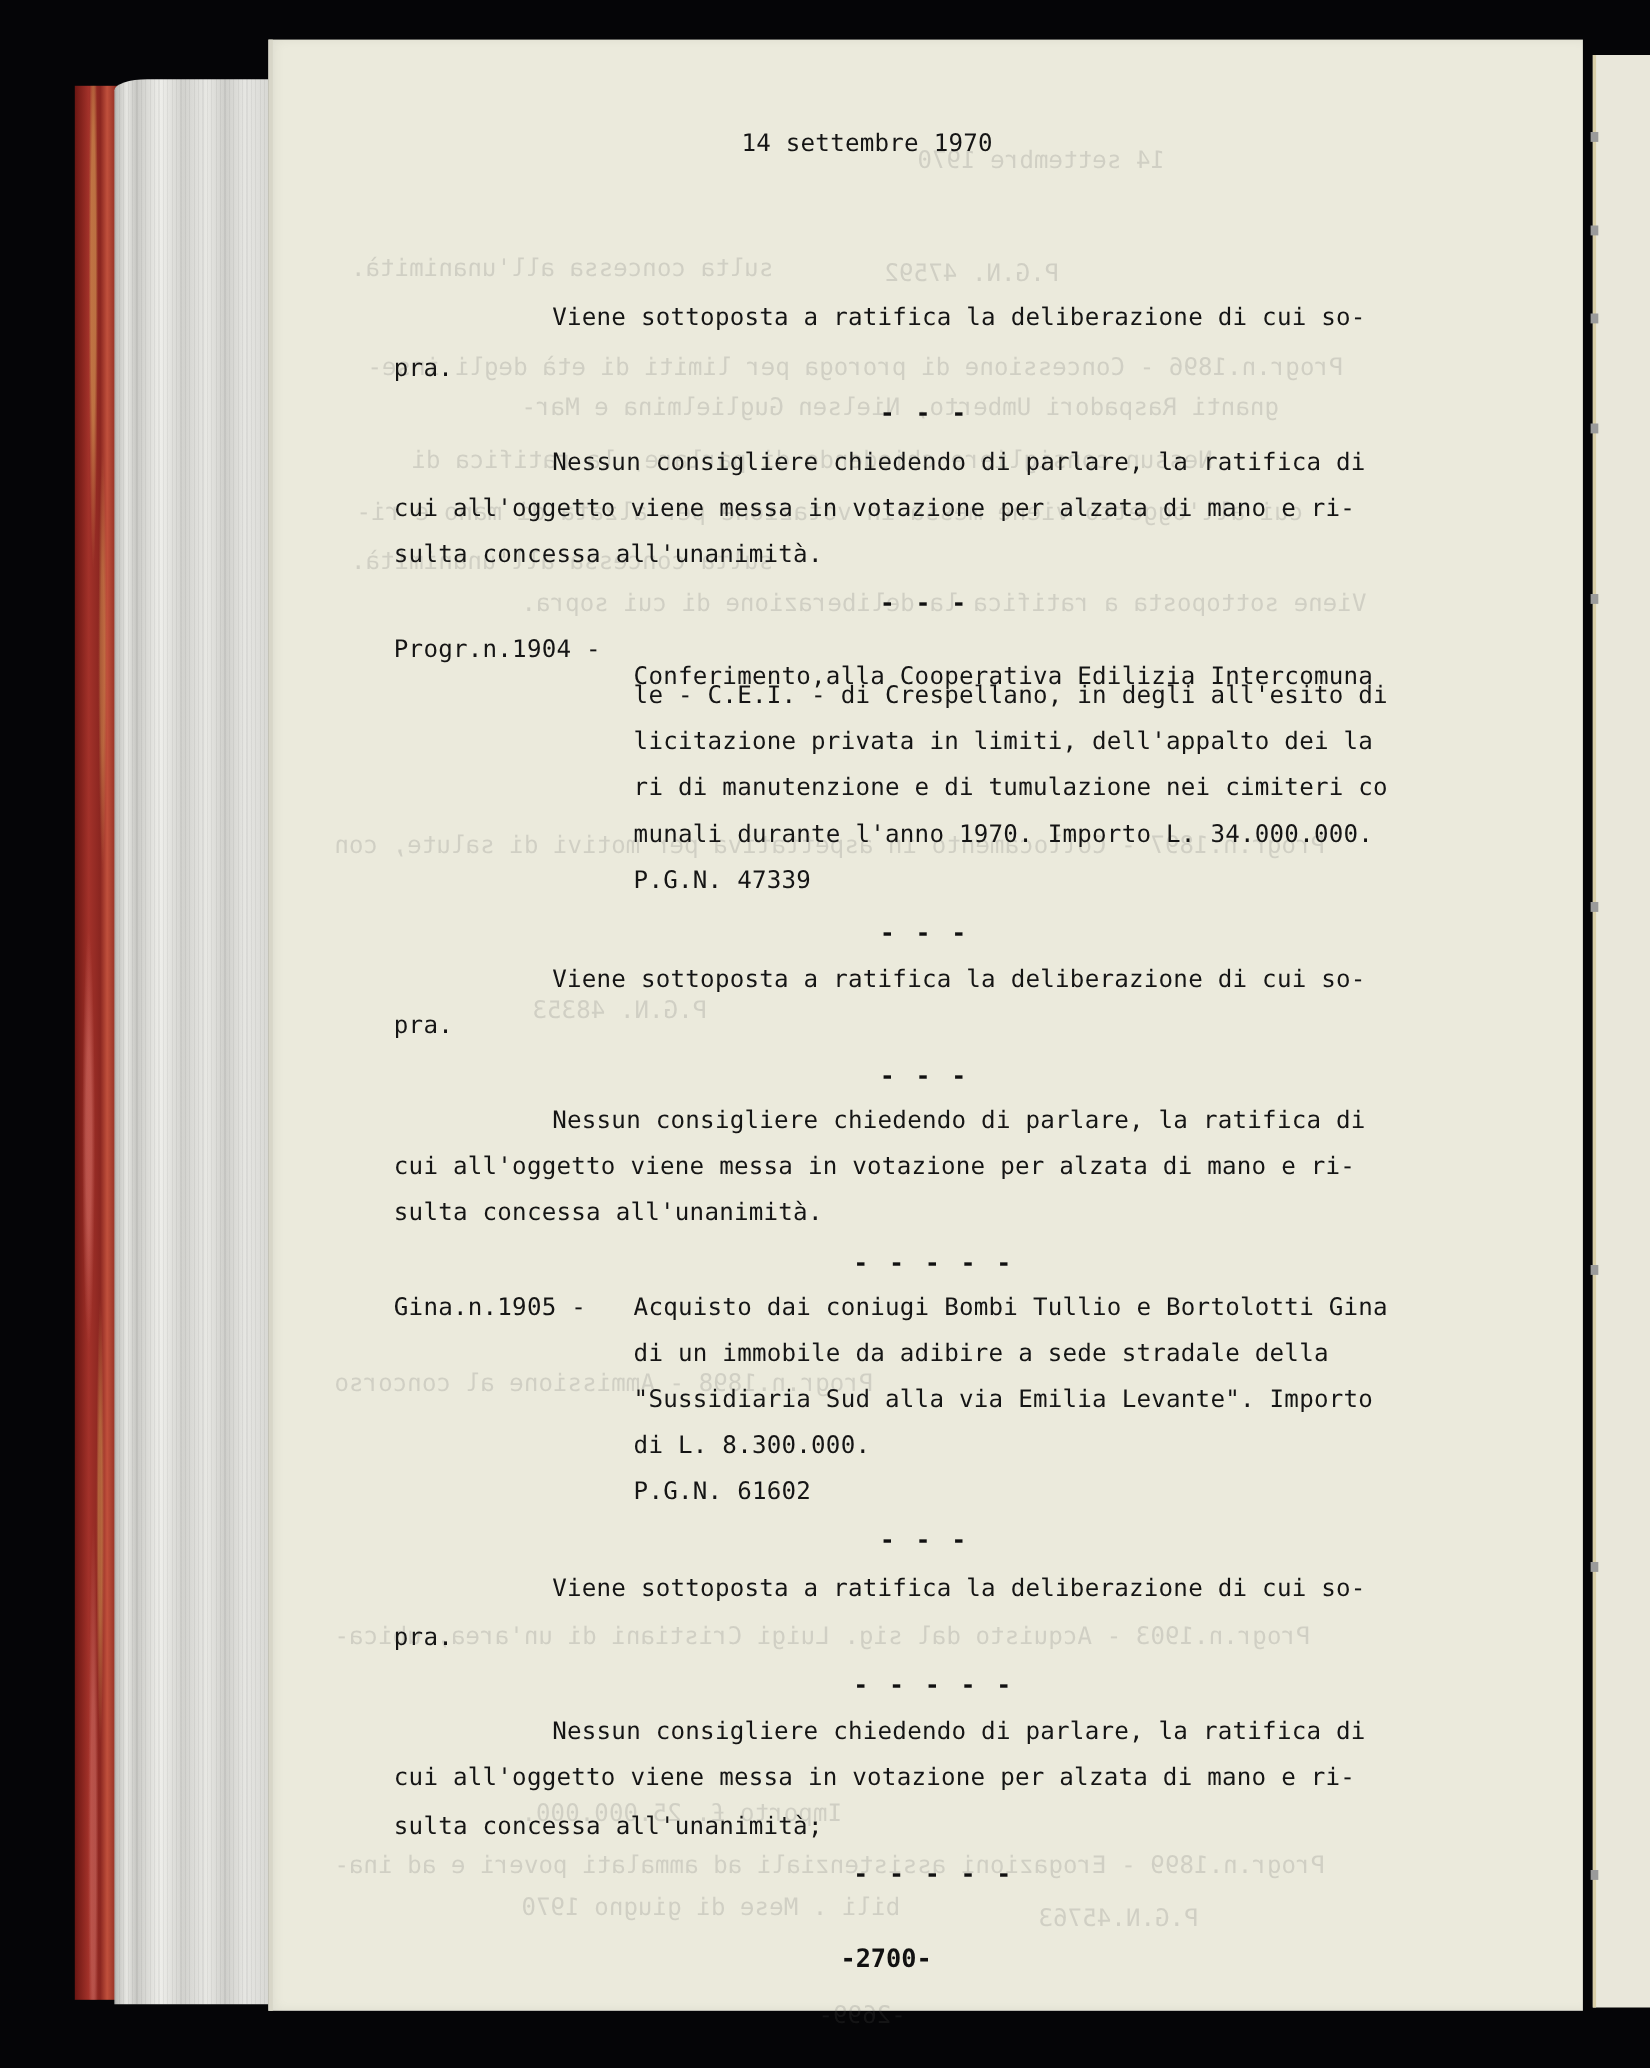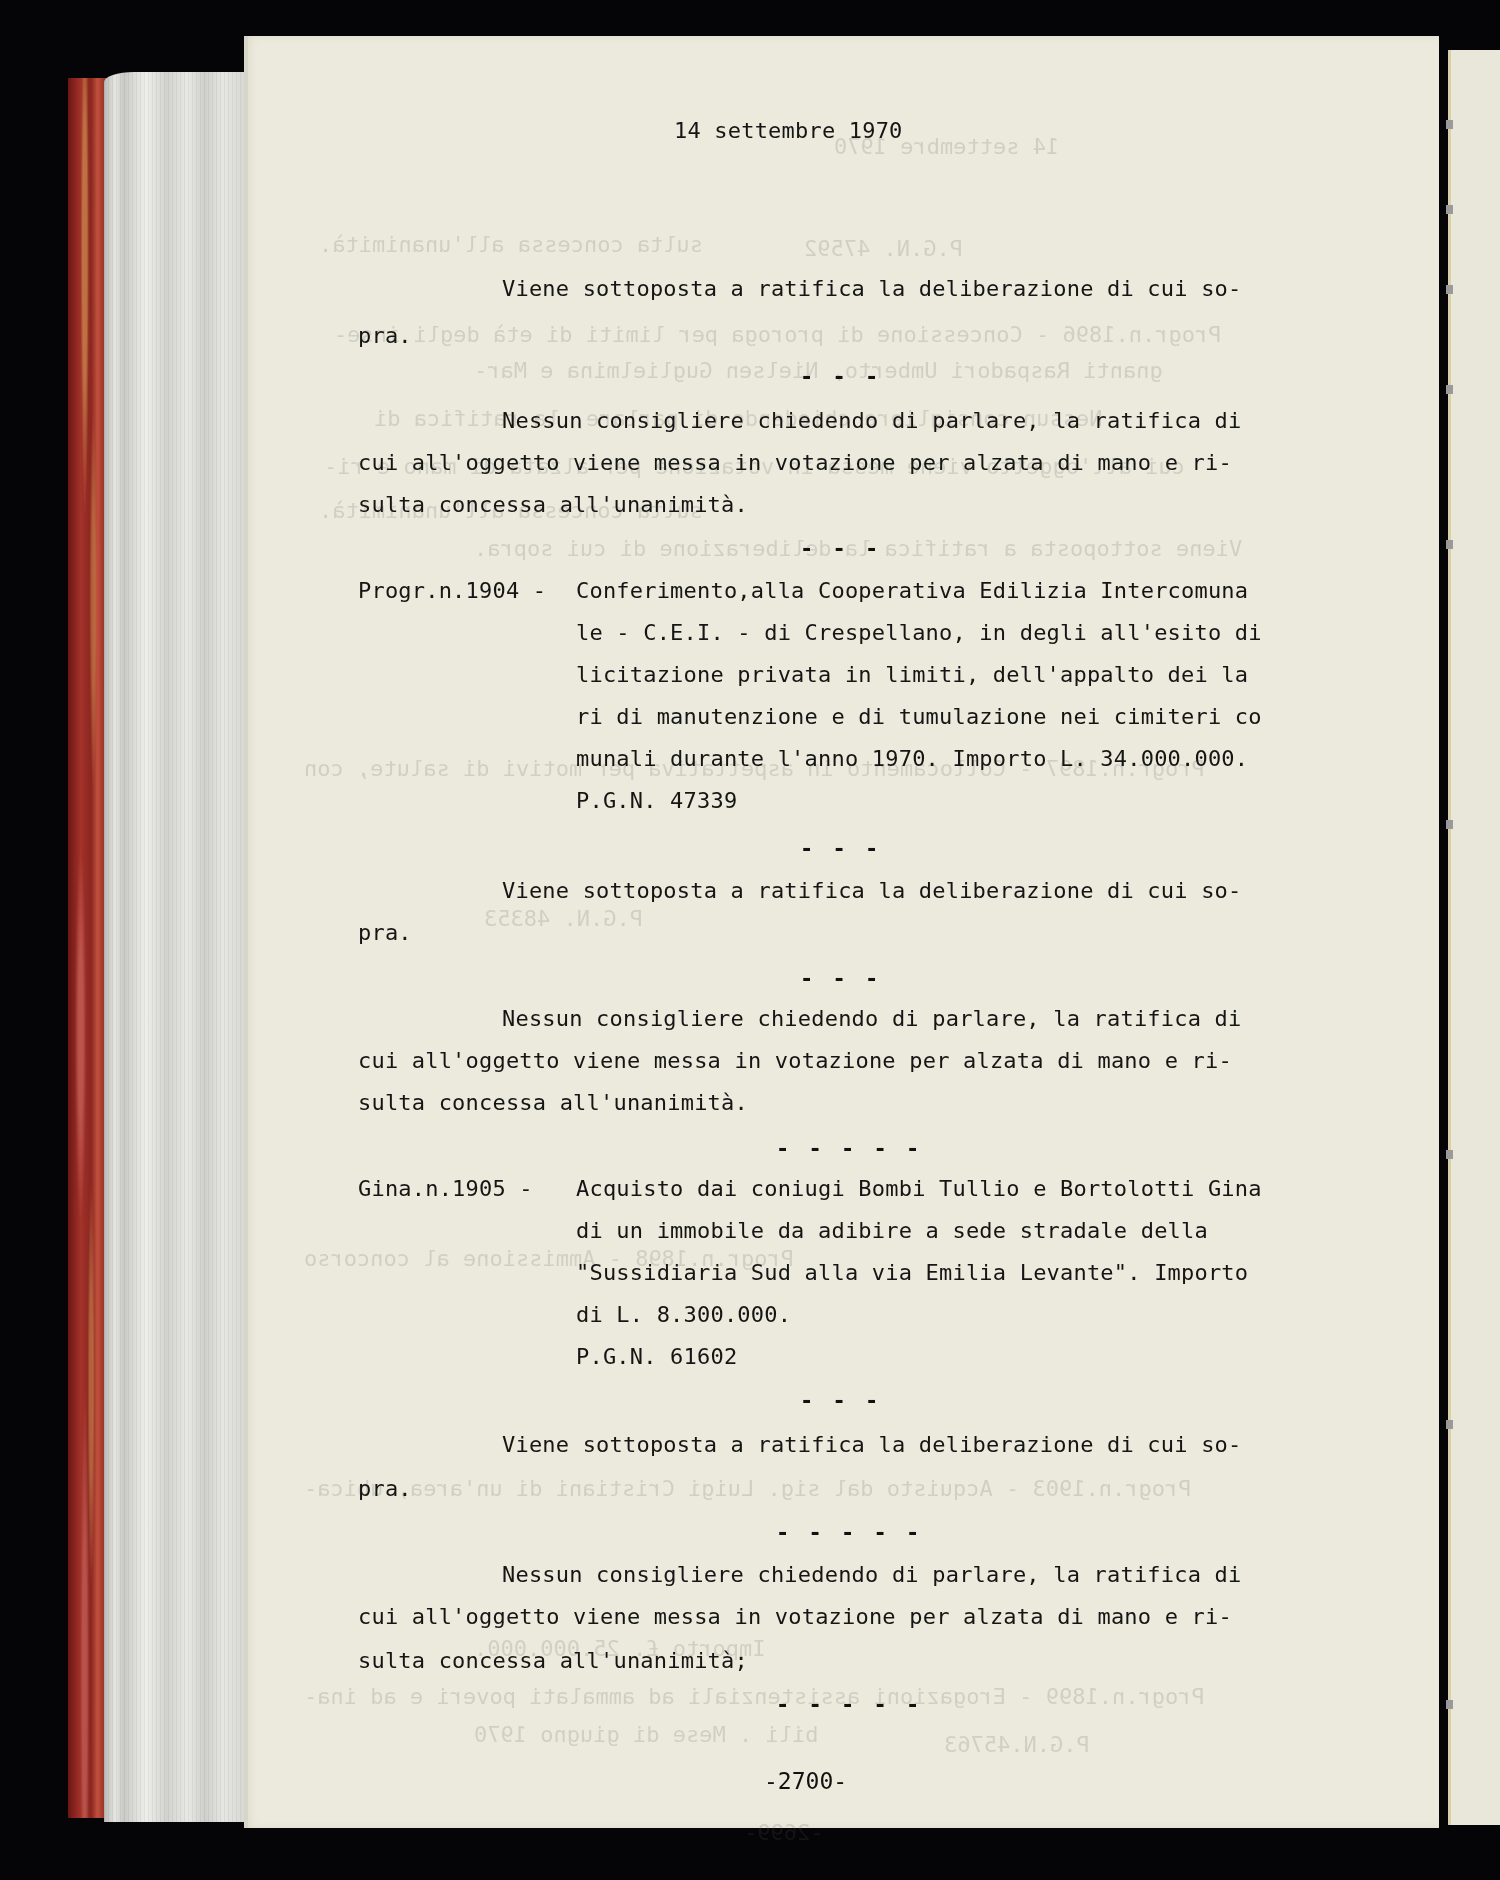--- a/index.html
+++ b/index.html
@@ -54,21 +54,21 @@
   }
   .line {
     position: absolute; color: #151515; font-size: 22px; white-space: pre;
     font-weight: normal; letter-spacing: 0.2px;
   }
   .sep {
     position: absolute; color: #111; font-size: 22px; font-weight: bold;
     letter-spacing: 3px; white-space: pre;
   }
   .page-number {
-    position: absolute; left: 768px; top: 1772px; font-size: 23px; font-weight: normal; color:#111;
+    position: absolute; left: 768px; top: 1772px; font-size: 23px; font-weight: bold; color:#111;
   }
 </style>
 </head>
 <body>
 
 <div class="cover"></div>
 <div class="page-stack"></div>
 <div class="right-edge"></div>
 <div class="staple" style="top:120px"></div>
 <div class="staple" style="top:205px"></div>
@@ -106,21 +106,21 @@
   <div class="line" style="left:258px;top:240px">Viene sottoposta a ratifica la deliberazione di cui so-</div>
   <div class="line" style="left:114px;top:287px">pra.</div>
   <div class="sep" style="left:556px;top:328px">- - -</div>
 
   <div class="line" style="left:258px;top:372px">Nessun consigliere chiedendo di parlare, la ratifica di</div>
   <div class="line" style="left:114px;top:414px">cui all'oggetto viene messa in votazione per alzata di mano e ri-</div>
   <div class="line" style="left:114px;top:456px">sulta concessa all'unanimità.</div>
   <div class="sep" style="left:556px;top:500px">- - -</div>
 
   <div class="line" style="left:114px;top:542px">Progr.n.1904 -</div>
-  <div class="line" style="left:332px;top:542px">Conferimento,alla Cooperativa Edilizia Intercomuna</div>
+  <div class="line" style="left:332px;top:567px">Conferimento,alla Cooperativa Edilizia Intercomuna</div>
   <div class="line" style="left:332px;top:584px">le - C.E.I. - di Crespellano, in degli all'esito di</div>
   <div class="line" style="left:332px;top:626px">licitazione privata in limiti, dell'appalto dei la</div>
   <div class="line" style="left:332px;top:668px">ri di manutenzione e di tumulazione nei cimiteri co</div>
   <div class="line" style="left:332px;top:710px">munali durante l'anno 1970. Importo L. 34.000.000.</div>
   <div class="line" style="left:332px;top:752px">P.G.N. 47339</div>
   <div class="sep" style="left:556px;top:800px">- - -</div>
 
   <div class="line" style="left:258px;top:842px">Viene sottoposta a ratifica la deliberazione di cui so-</div>
   <div class="line" style="left:114px;top:884px">pra.</div>
   <div class="sep" style="left:556px;top:930px">- - -</div>

